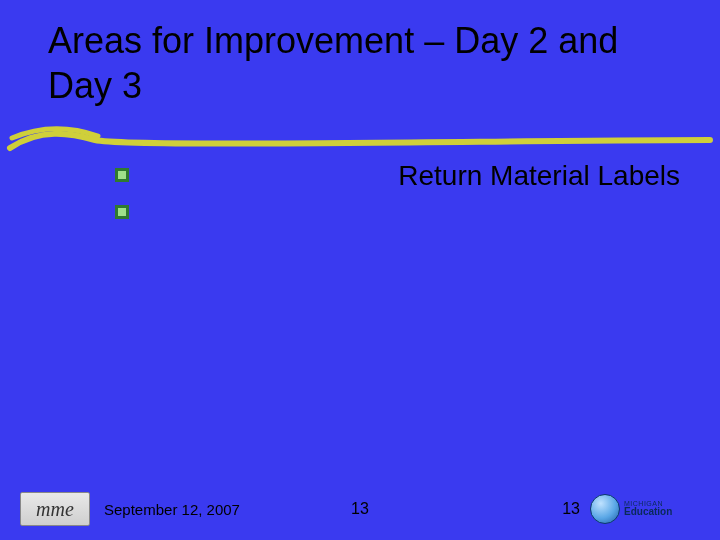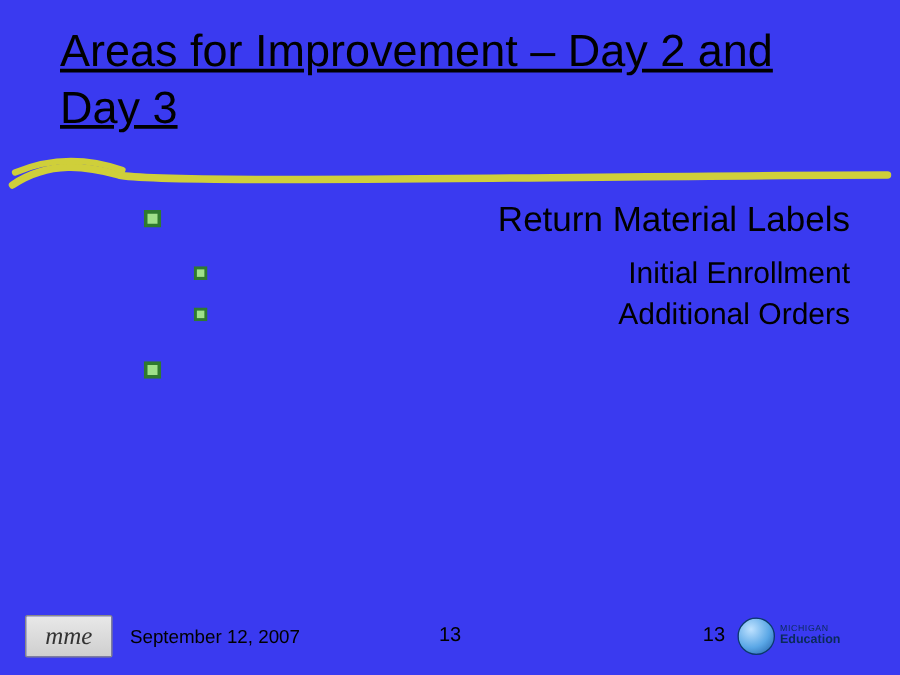--- a/index.html
+++ b/index.html
@@ -12,21 +12,20 @@
     overflow: hidden;
   }
   .title-area {
     padding: 18px 40px 0 48px;
     position: relative;
   }
   .title {
     font-size: 36px;
     line-height: 1.25;
     font-weight: 400;
-    text-decoration: underline;
   }
   .underline-wrap {
     position: absolute;
     left: 0;
     top: 118px;
     width: 720px;
     height: 40px;
     pointer-events: none;
   }
   .content {
@@ -137,36 +136,20 @@
 
   <div class="bullet-row">
     <svg class="bullet-icon" viewBox="0 0 14 14">
       <rect class="outer" x="0" y="0" width="14" height="14"></rect>
       <rect class="inner" x="3" y="3" width="8" height="8"></rect>
     </svg>
     <span class="lvl1-text">Return Material Labels</span>
   </div>
 
 
-  <div class="sub-bullets">
-    <div class="bullet-row">
-      <svg class="bullet-icon-sm" viewBox="0 0 11 11">
-        <rect class="outer" x="0" y="0" width="11" height="11"></rect>
-        <rect class="inner" x="2.5" y="2.5" width="6" height="6"></rect>
-      </svg>
-      <span class="lvl2-text">Initial Enrollment</span>
-    </div>
-    <div class="bullet-row">
-      <svg class="bullet-icon-sm" viewBox="0 0 11 11">
-        <rect class="outer" x="0" y="0" width="11" height="11"></rect>
-        <rect class="inner" x="2.5" y="2.5" width="6" height="6"></rect>
-      </svg>
-      <span class="lvl2-text">Additional Orders</span>
-    </div>
-  </div>
 
   <div class="bullet-row">
     <svg class="bullet-icon" viewBox="0 0 14 14">
       <rect class="outer" x="0" y="0" width="14" height="14"></rect>
       <rect class="inner" x="3" y="3" width="8" height="8"></rect>
     </svg>
   </div>
 
 </div>
 

